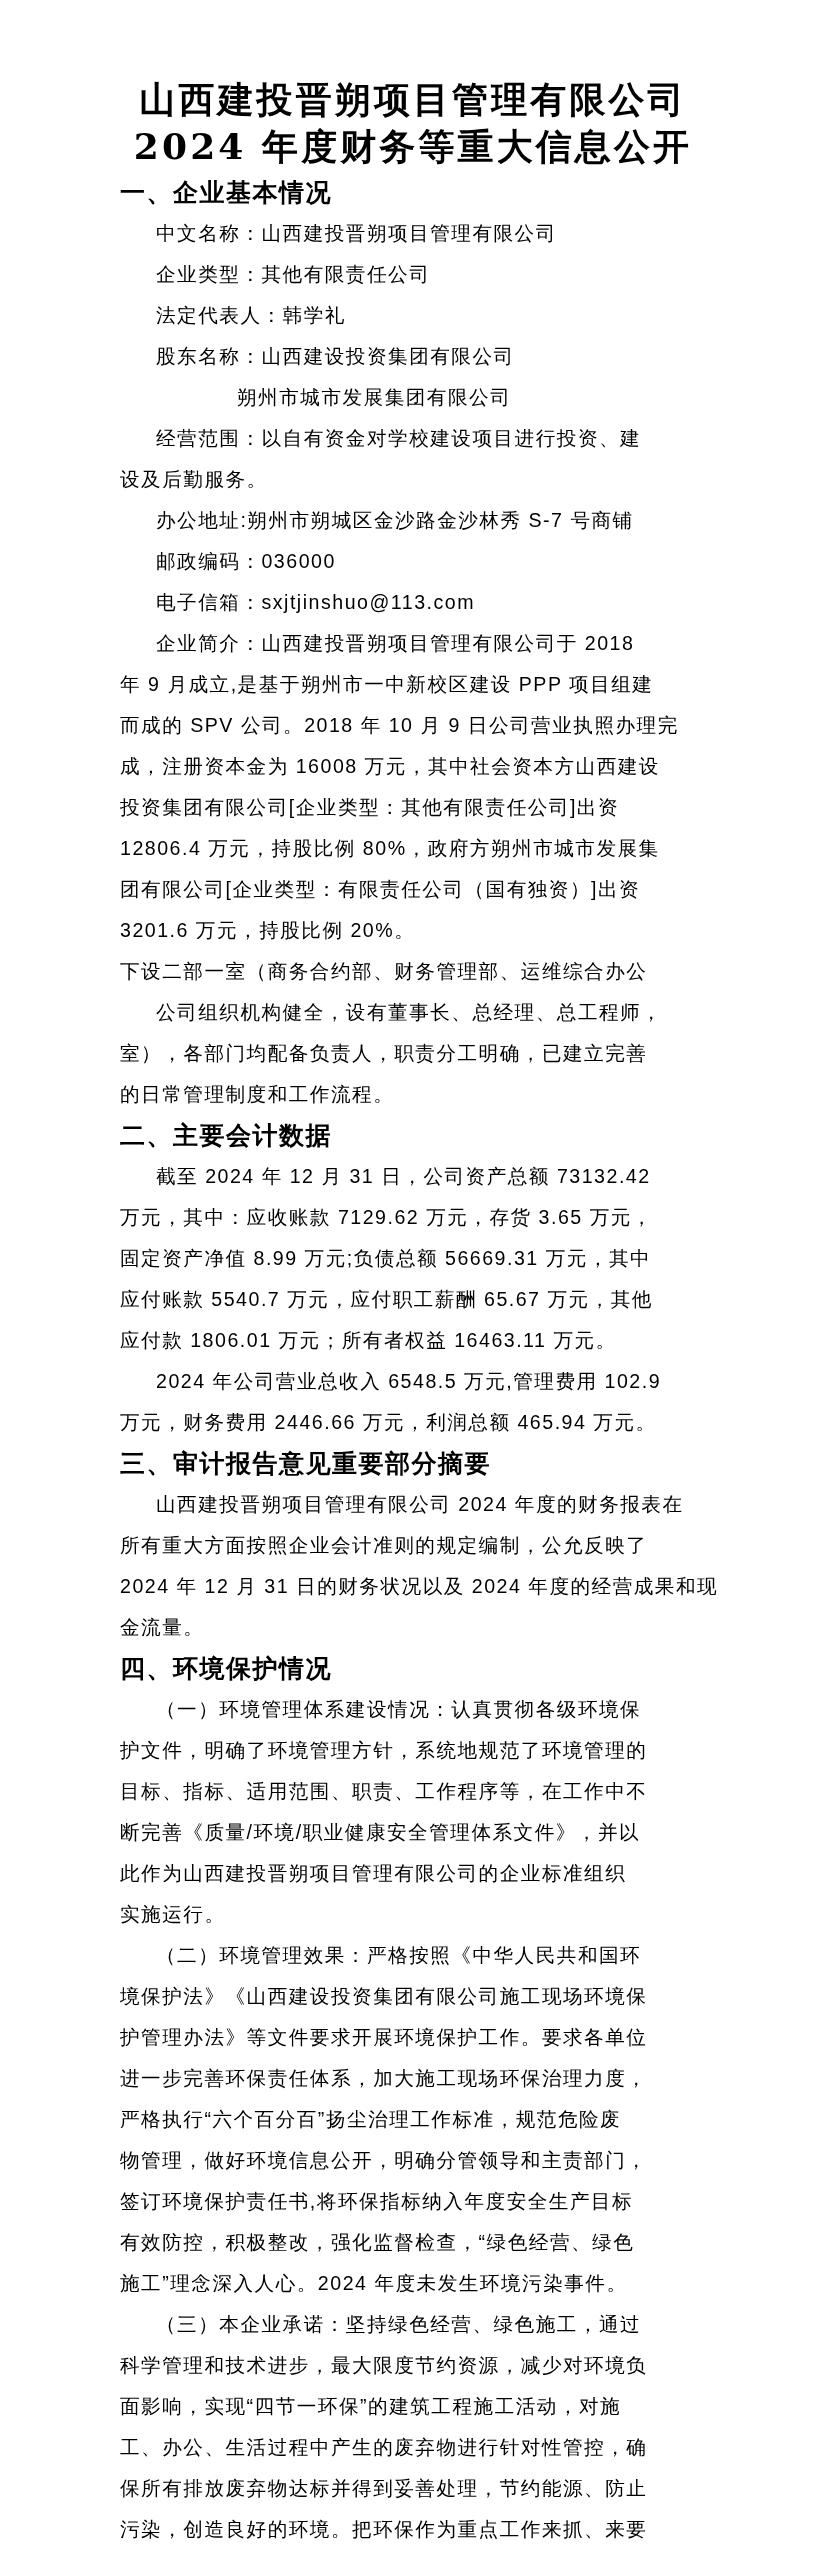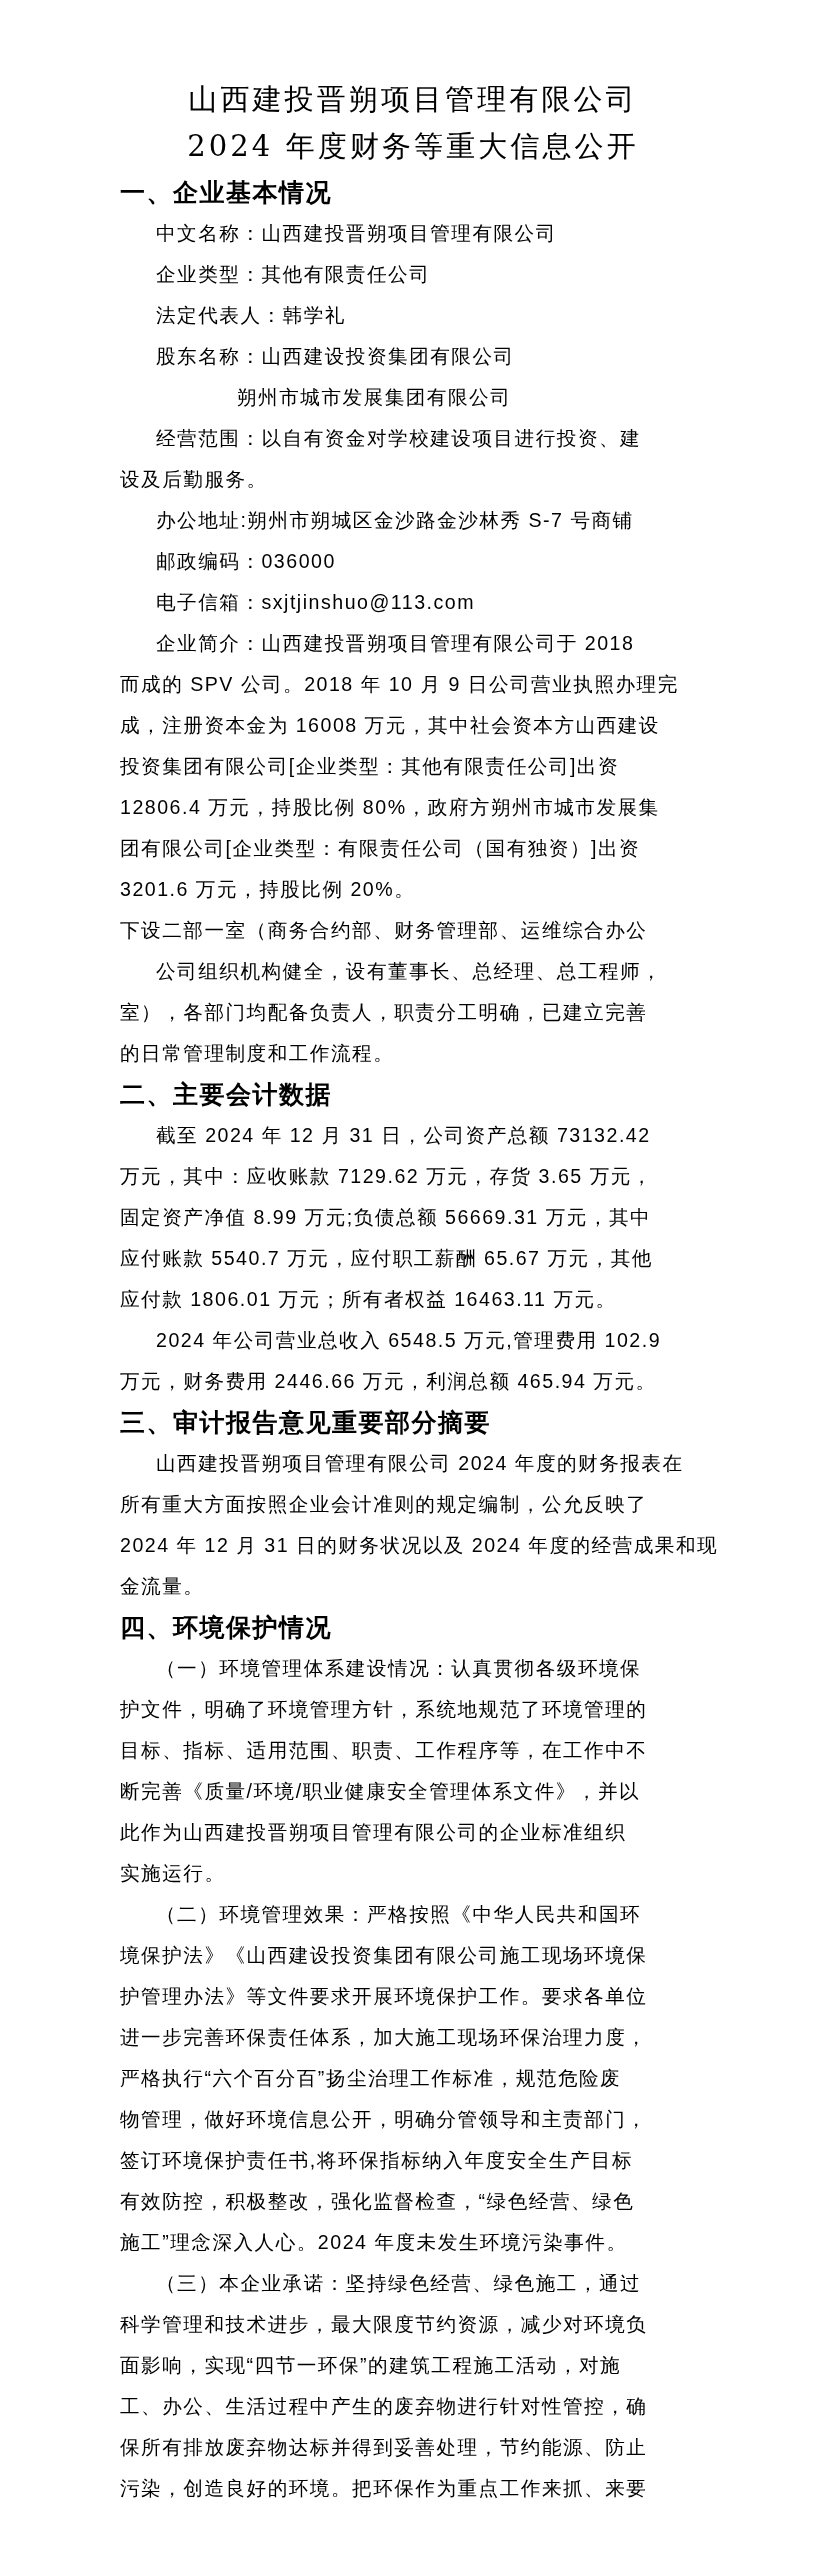--- a/index.html
+++ b/index.html
@@ -14,22 +14,22 @@
     margin: 0 auto;
     background: #ffffff;
     color: #000000;
     overflow: hidden;
   }
   .content {
     padding: 76px 111px 0 120px; 
   }
   .title-line {
     font-family: "DejaVu Serif", "Liberation Serif", serif;
-    font-weight: normal;
-    font-size: 29px;
+    font-weight: bold;
+    font-size: 36px;
     line-height: 47px;
     letter-spacing: 3.1px;
     text-align: center;
     white-space: nowrap;
   }
   .doc-body { margin-top: 2.1px; }
   .heading {
     font-family: "Liberation Sans", "DejaVu Sans", sans-serif;
     font-weight: bold;
     font-size: 25px;
@@ -63,20 +63,21 @@
         <div class="line ind1">企业类型：其他有限责任公司</div>
         <div class="line ind1">法定代表人：韩学礼</div>
         <div class="line ind1">股东名称：山西建设投资集团有限公司</div>
         <div class="line ind2">朔州市城市发展集团有限公司</div>
         <div class="line ind1">经营范围：以自有资金对学校建设项目进行投资、建</div>
         <div class="line ind0">设及后勤服务。</div>
         <div class="line ind1">办公地址:朔州市朔城区金沙路金沙林秀 S-7 号商铺</div>
         <div class="line ind1">邮政编码：036000</div>
         <div class="line ind1">电子信箱：sxjtjinshuo@113.com</div>
         <div class="line ind1">企业简介：山西建投晋朔项目管理有限公司于 2018</div>
+        <div class="line ind0">年 9 月成立,是基于朔州市一中新校区建设 PPP 项目组建</div>
         <div class="line ind0">而成的 SPV 公司。2018 年 10 月 9 日公司营业执照办理完</div>
         <div class="line ind0">成，注册资本金为 16008 万元，其中社会资本方山西建设</div>
         <div class="line ind0">投资集团有限公司[企业类型：其他有限责任公司]出资</div>
         <div class="line ind0">12806.4 万元，持股比例 80%，政府方朔州市城市发展集</div>
         <div class="line ind0">团有限公司[企业类型：有限责任公司（国有独资）]出资</div>
         <div class="line ind0">3201.6 万元，持股比例 20%。</div>
         <div class="line ind0">下设二部一室（商务合约部、财务管理部、运维综合办公</div>
         <div class="line ind1">公司组织机构健全，设有董事长、总经理、总工程师，</div>
         <div class="line ind0">室），各部门均配备负责人，职责分工明确，已建立完善</div>
         <div class="line ind0">的日常管理制度和工作流程。</div>

